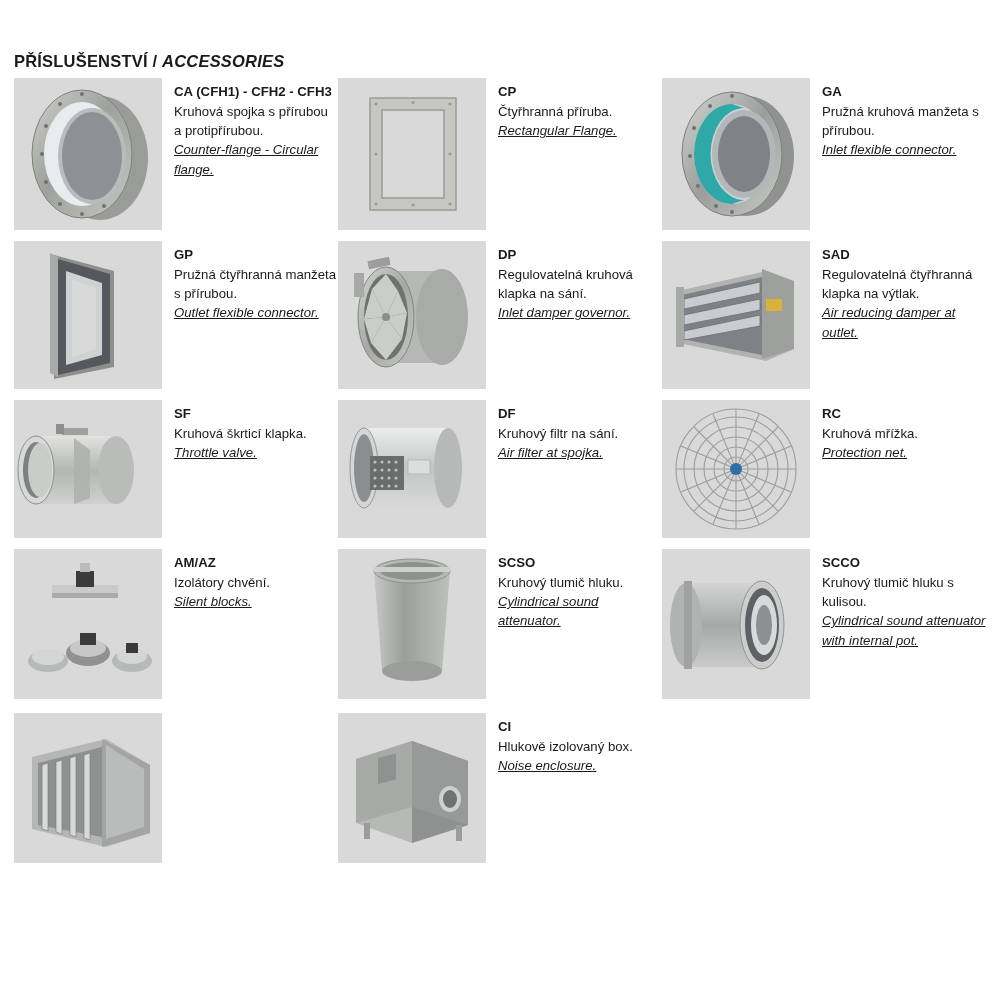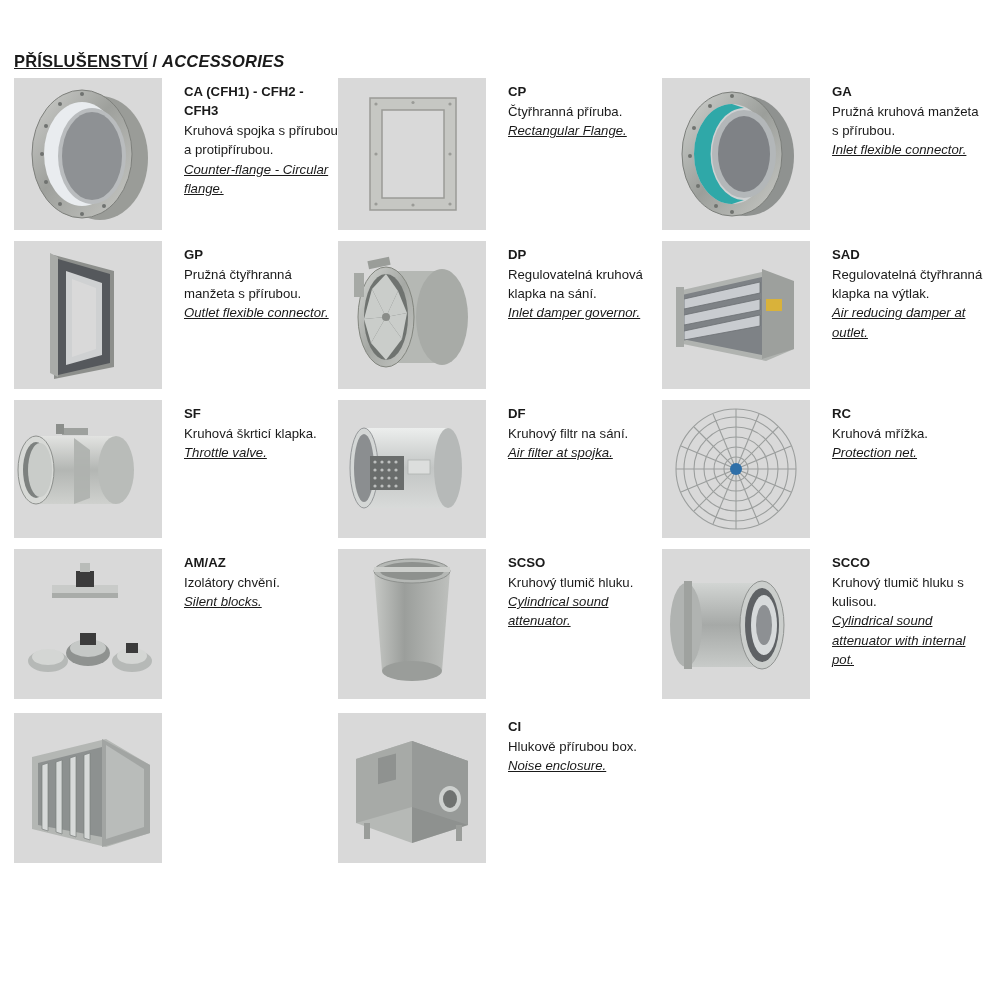--- a/index.html
+++ b/index.html
@@ -24,21 +24,21 @@
   }
   .page-title {
     position: absolute;
     left: 14px;
     top: 52px;
     font-size: 16.5px;
     font-weight: bold;
     letter-spacing: 0.2px;
     white-space: nowrap;
   }
-  .page-title .cz { font-style: normal; text-decoration: underline; }
+  .page-title .cz { font-style: normal; }
   .page-title .sep { font-weight: bold; }
   .page-title .en { font-style: italic; }
 
   .grid {
     position: absolute;
     left: 14px;
     top: 78px;
     width: 972px;
   }
   .row {
@@ -59,21 +59,21 @@
     flex: 0 0 148px;
     background: #d9d9d9;
     position: relative;
     overflow: hidden;
   }
   .thumb.empty { background: transparent; }
   .thumb svg { display: block; width: 100%; height: 100%; }
 
   .caption {
     flex: 1 1 auto;
-    padding-left: 22px;
+    padding-left: 12px;
     padding-top: 4px;
     font-size: 13.2px;
     line-height: 1.45;
   }
   .caption .code {
     font-weight: bold;
     display: block;
     margin-bottom: 1px;
   }
   .caption .cz {
@@ -526,21 +526,21 @@
               <rect x="40" y="56" width="18" height="26" fill="#8f9290" transform="skewY(-15)"></rect>
               <ellipse cx="112" cy="86" rx="11" ry="13" fill="#cdd0ce"></ellipse>
               <ellipse cx="112" cy="86" rx="7" ry="9" fill="#6f7270"></ellipse>
               <rect x="26" y="110" width="6" height="16" fill="#9a9d9a"></rect>
               <rect x="118" y="112" width="6" height="16" fill="#9a9d9a"></rect>
             </g>
           </svg>
         </div>
         <div class="caption">
           <span class="code">CI</span>
-          <span class="cz">Hlukově přírubou box.</span>
+          <span class="cz">Hlukově izolovaný box.</span>
           <span class="en">Noise enclosure.</span>
         </div>
       </div>
 
       <div class="cell c3">
         <div class="thumb empty"></div>
       </div>
 
     </div>
 

